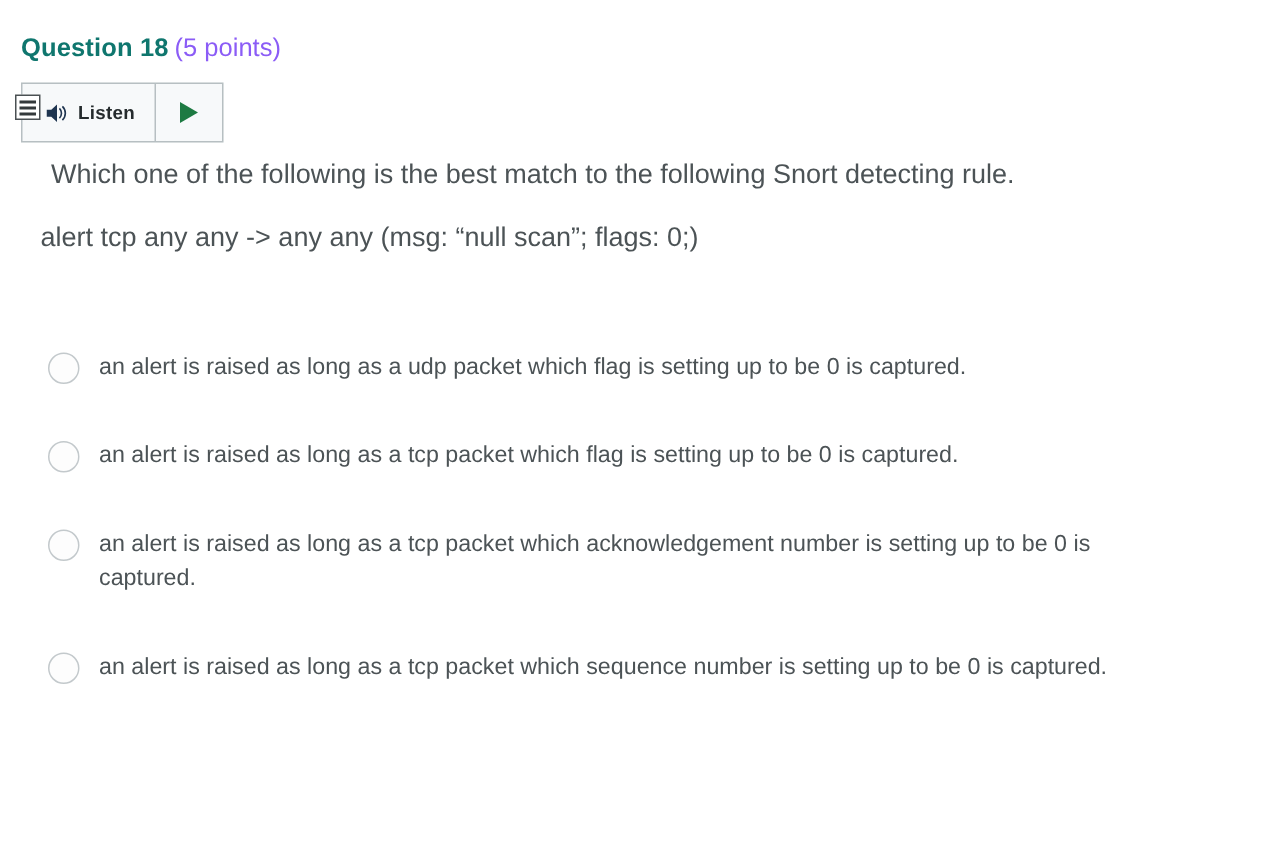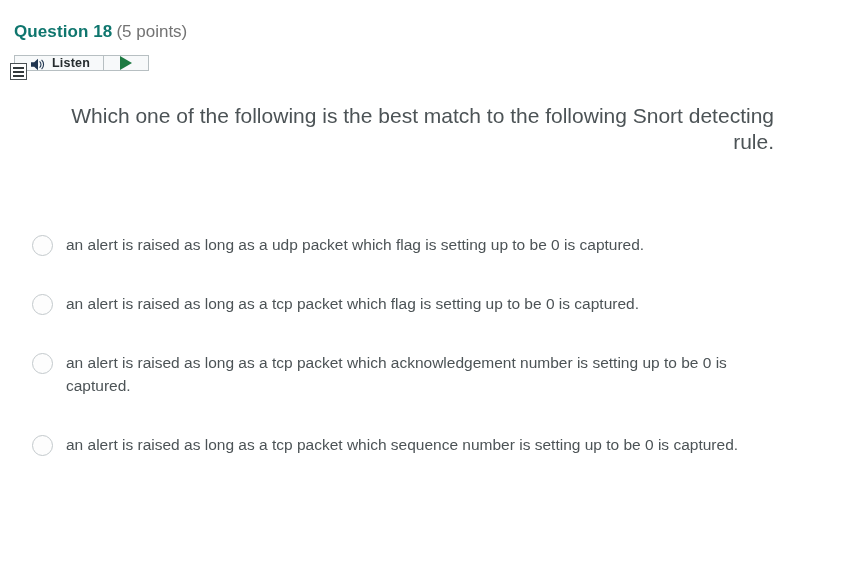--- a/index.html
+++ b/index.html
@@ -25,30 +25,30 @@
     line-height: 22px;
     white-space: nowrap;
   }
   .q-header .q-title {
     font-weight: bold;
     color: #0f766e;
     letter-spacing: .1px;
   }
   .q-header .q-points {
     font-weight: normal;
-    color: #737373;
+    color: #8b5cf6;
     margin-left: 4px;
   }
 
   
   .listen-toolbar {
     position: absolute;
     left: 14px;
     top: 55px;
-    height: 16px;
+    height: 40px;
     display: flex;
     align-items: stretch;
     border: 1px solid #b7bfc2;
     background: #f7f9fa;
     box-sizing: border-box;
   }
   .listen-btn {
     display: flex;
     align-items: center;
     gap: 6px;
@@ -113,24 +113,23 @@
   }
 
   
   .q-body {
     position: absolute;
     left: 34px;
     top: 103px;
     width: 740px;
   }
   .q-line {
-    font-size: 21px;
+    font-size: 18px;
     line-height: 26px;
     color: #4c5356;
-    text-align: right;
   }
   .q-line.rule {
     margin-top: 16px;
     margin-left: -7px;
   }
 
   
   .answers {
     position: absolute;
     left: 32px;
@@ -188,20 +187,21 @@
 </div>
 
 <div class="drag-handle">
   <i></i>
   <i></i>
   <i></i>
 </div>
 
 <div class="q-body">
   <div class="q-line">Which one of the following is the best match to the following Snort detecting rule.</div>
+  <div class="q-line rule">alert tcp any any -&gt; any any (msg: “null scan”; flags: 0;)</div>
 </div>
 
 <div class="answers">
   <div class="answer-row">
     <span class="radio"></span>
     <span class="answer-text">an alert is raised as long as a udp packet which flag is setting up to be 0 is captured.</span>
   </div>
   <div class="answer-row">
     <span class="radio"></span>
     <span class="answer-text">an alert is raised as long as a tcp packet which flag is setting up to be 0 is captured.</span>

